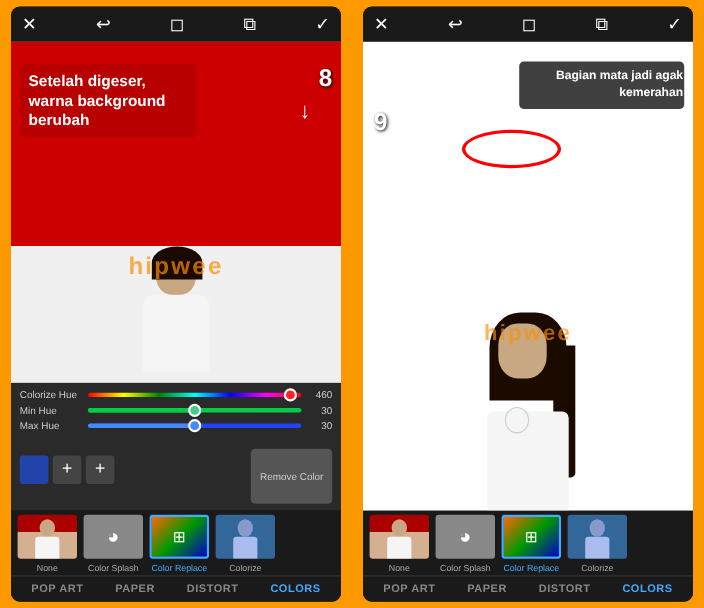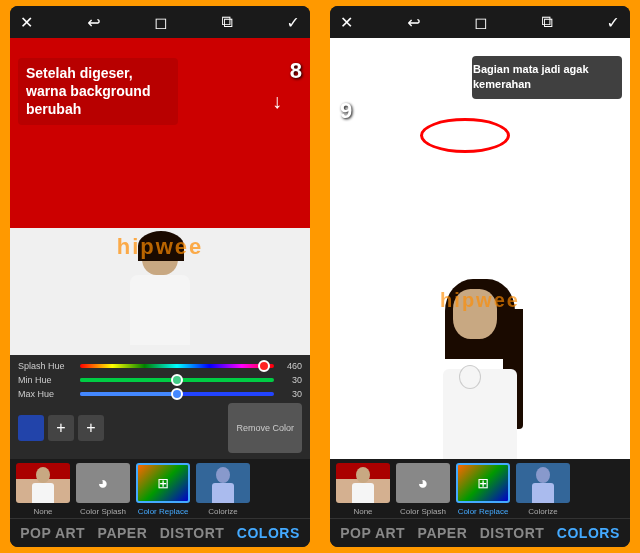--- a/index.html
+++ b/index.html
@@ -208,20 +208,21 @@
     }
     .remove-btn {
       margin-left: auto;
       background: #555;
       color: #ccc;
       border: none;
       padding: 20px 8px;
       border-radius: 4px;
       font-size: 9px;
       cursor: pointer;
+      margin-top: 12px;
     }
     
     .thumbnail-strip {
       background: #1a1a1a;
       display: flex;
       gap: 2px;
       padding: 4px 4px 2px 4px;
       overflow: hidden;
     }
     .thumb-item {
@@ -256,21 +257,21 @@
     
     .bottom-nav {
       background: #1a1a1a;
       display: flex;
       justify-content: space-around;
       padding: 6px 4px;
       border-top: 1px solid #333;
     }
     .nav-item {
       color: #888;
-      font-size: 14px;
+      font-size: 10px;
       font-weight: bold;
       cursor: pointer;
       text-transform: uppercase;
       letter-spacing: 0.5px;
     }
     .nav-item.active {
       color: #4af;
     }
     
     .arrow {
@@ -349,21 +350,21 @@
       top: 18px;
       right: 8px;
       background: rgba(0,0,0,0.75);
       color: #fff;
       font-size: 11px;
       font-weight: bold;
       padding: 6px 1px;
       border-radius: 4px;
       max-width: 150px;
       line-height: 1.4;
-      text-align: left;
+      text-align: right;
     }
     .step-number-right {
       position: absolute;
       top: 60px;
       left: 10px;
       color: #fff;
       font-size: 22px;
       font-weight: bold;
       text-shadow: 1px 1px 3px #000;
     }
@@ -409,21 +410,21 @@
       <div class="step-number">8</div>
 
       <div class="arrow">↓</div>
 
       <div class="watermark">hipwee</div>
     </div>
 
     <div class="controls-panel">
 
       <div class="control-row">
-        <span class="control-label">Splash Hue</span>
+        <span class="control-label">Colorize Hue</span>
         <div class="slider-track rainbow-track">
           <div class="slider-fill" style="width:99%;background:transparent;"></div>
           <div class="slider-thumb" style="left:95%;background:#ff2222;border:2px solid #fff;"></div>
         </div>
         <span class="control-value">460</span>
       </div>
 
       <div class="control-row">
         <span class="control-label">Min Hue</span>
         <div class="slider-track green-track" style="background: linear-gradient(to right, #00cc44, #00cc44);">

